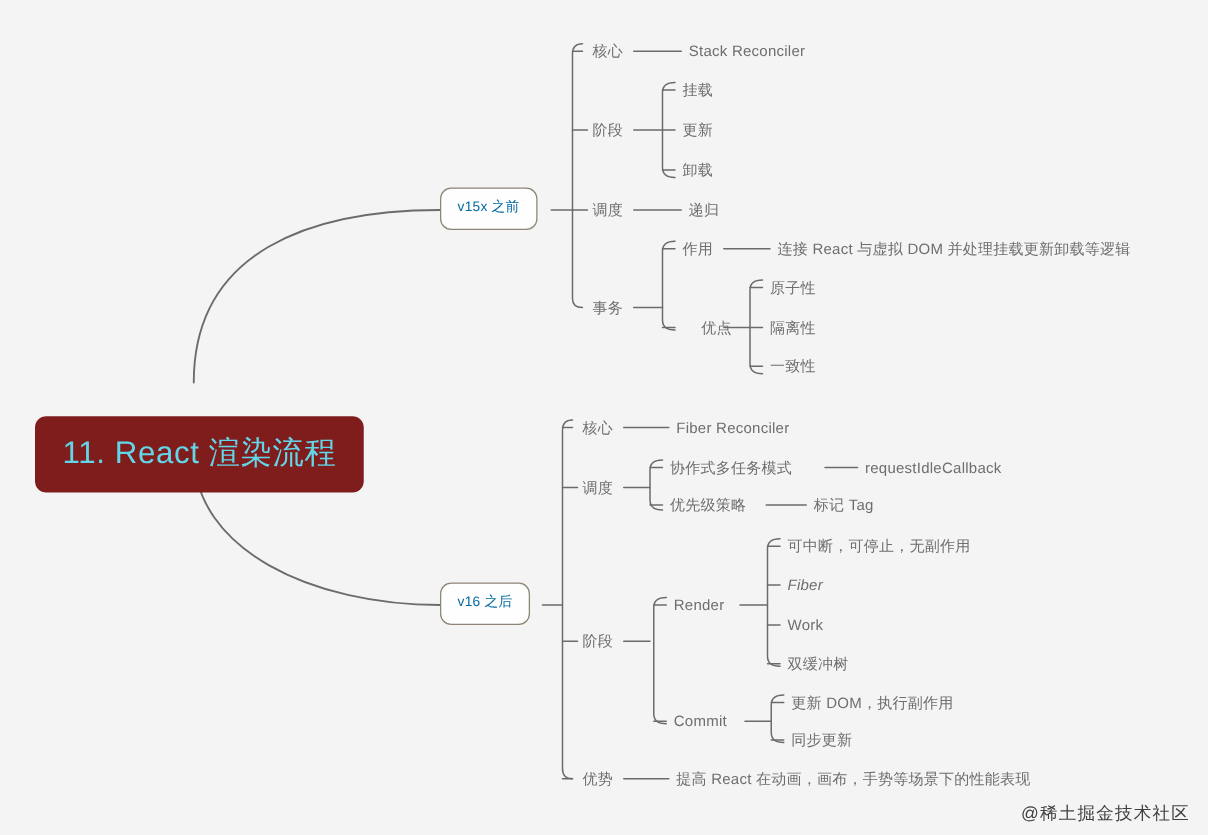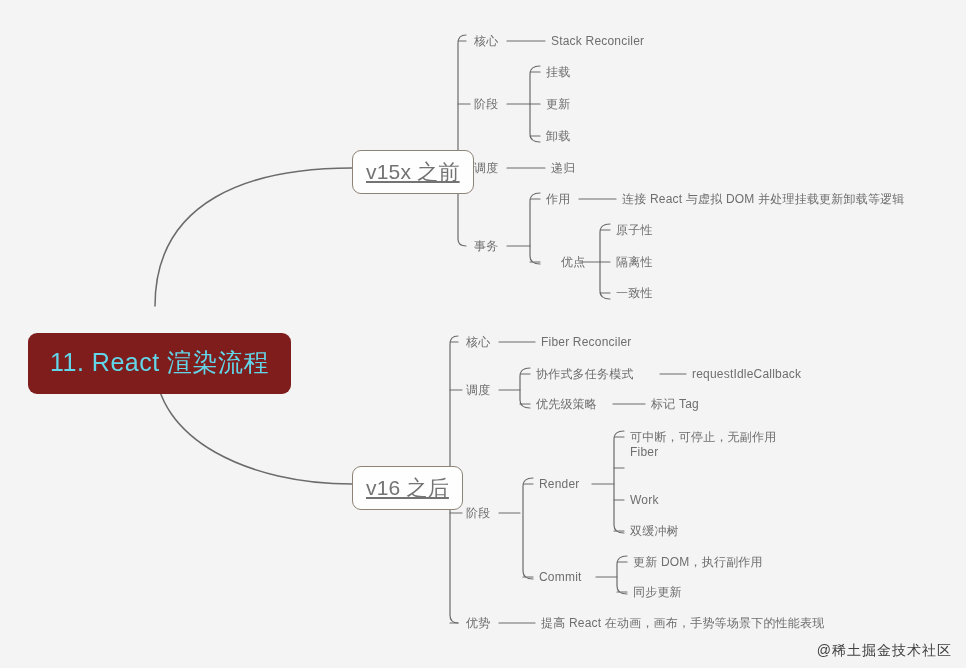--- a/index.html
+++ b/index.html
@@ -41,27 +41,26 @@
     padding: 17px 22px 19px 22px;
     white-space: nowrap;
     letter-spacing: 0.5px;
     margin-top: 27px;
   }
   .branch-node {
     position: absolute;
     background: #fefefe;
     border: 1.3px solid #8d8376;
     border-radius: 9px;
-    color: #737373;
-    font-size: 21px;
+    color: #0369a1;
+    font-size: 11px;
     line-height: 1;
     padding: 10px 13px 11px 13px;
     white-space: nowrap;
     letter-spacing: 0.2px;
-    text-decoration: underline;
   }
   .watermark {
     position: absolute;
     right: 14px;
     bottom: 8px;
     color: #404040;
     font-size: 14px;
     letter-spacing: 1px;
     white-space: nowrap;
   }
@@ -182,21 +181,21 @@
 
   <div class="node" style="left:466px; top:390px;">调度</div>
   <div class="node" style="left:536px; top:374px;">协作式多任务模式</div>
   <div class="node" style="left:692px; top:374px;">requestIdleCallback</div>
   <div class="node" style="left:536px; top:404px;">优先级策略</div>
   <div class="node" style="left:651px; top:404px;">标记 Tag</div>
 
   <div class="node" style="left:466px; top:513px;">阶段</div>
   <div class="node" style="left:539px; top:484px;">Render</div>
   <div class="node" style="left:630px; top:437px;">可中断，可停止，无副作用</div>
-  <div class="node" style="left:630px; top:452px;">Fiber</div>
+  <div class="node" style="left:630px; top:468px;font-style:italic;">Fiber</div>
   <div class="node" style="left:630px; top:500px;">Work</div>
   <div class="node" style="left:630px; top:531px;">双缓冲树</div>
   <div class="node" style="left:539px; top:577px;">Commit</div>
   <div class="node" style="left:633px; top:562px;">更新 DOM，执行副作用</div>
   <div class="node" style="left:633px; top:592px;">同步更新</div>
 
   <div class="node" style="left:466px; top:623px;">优势</div>
   <div class="node" style="left:541px; top:623px;">提高 React 在动画，画布，手势等场景下的性能表现</div>
 
   <div class="watermark">@稀土掘金技术社区</div>

